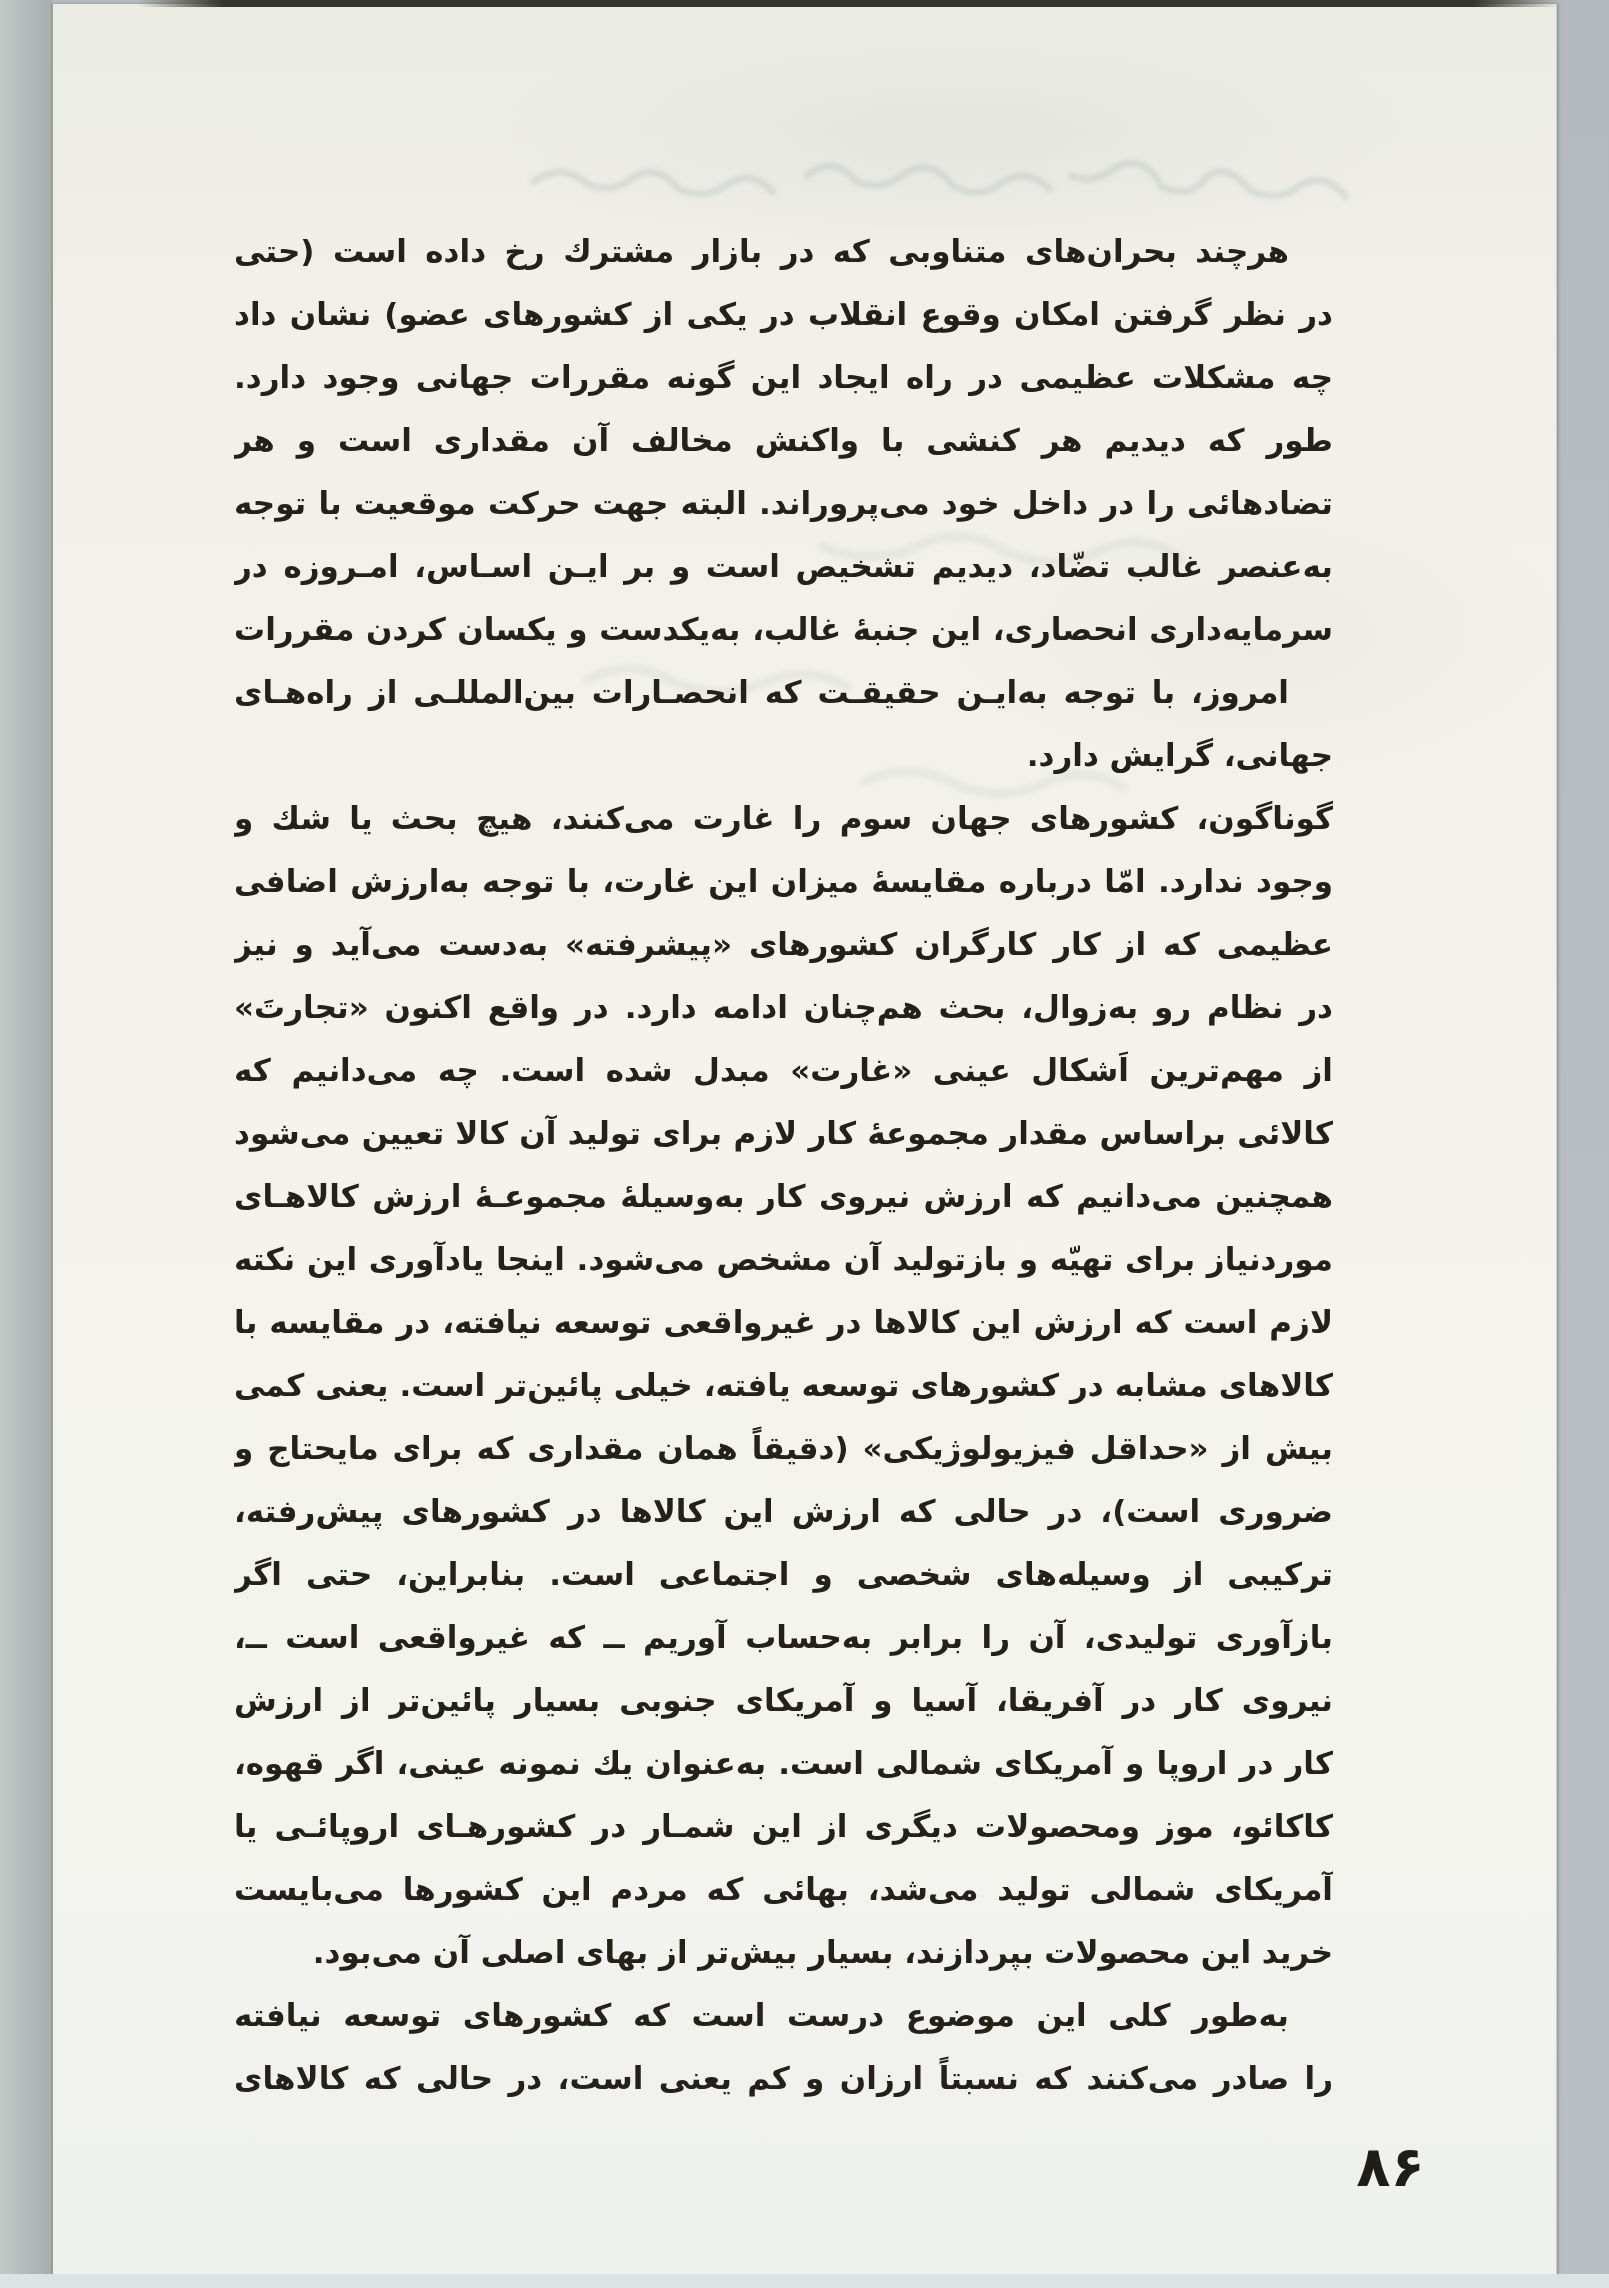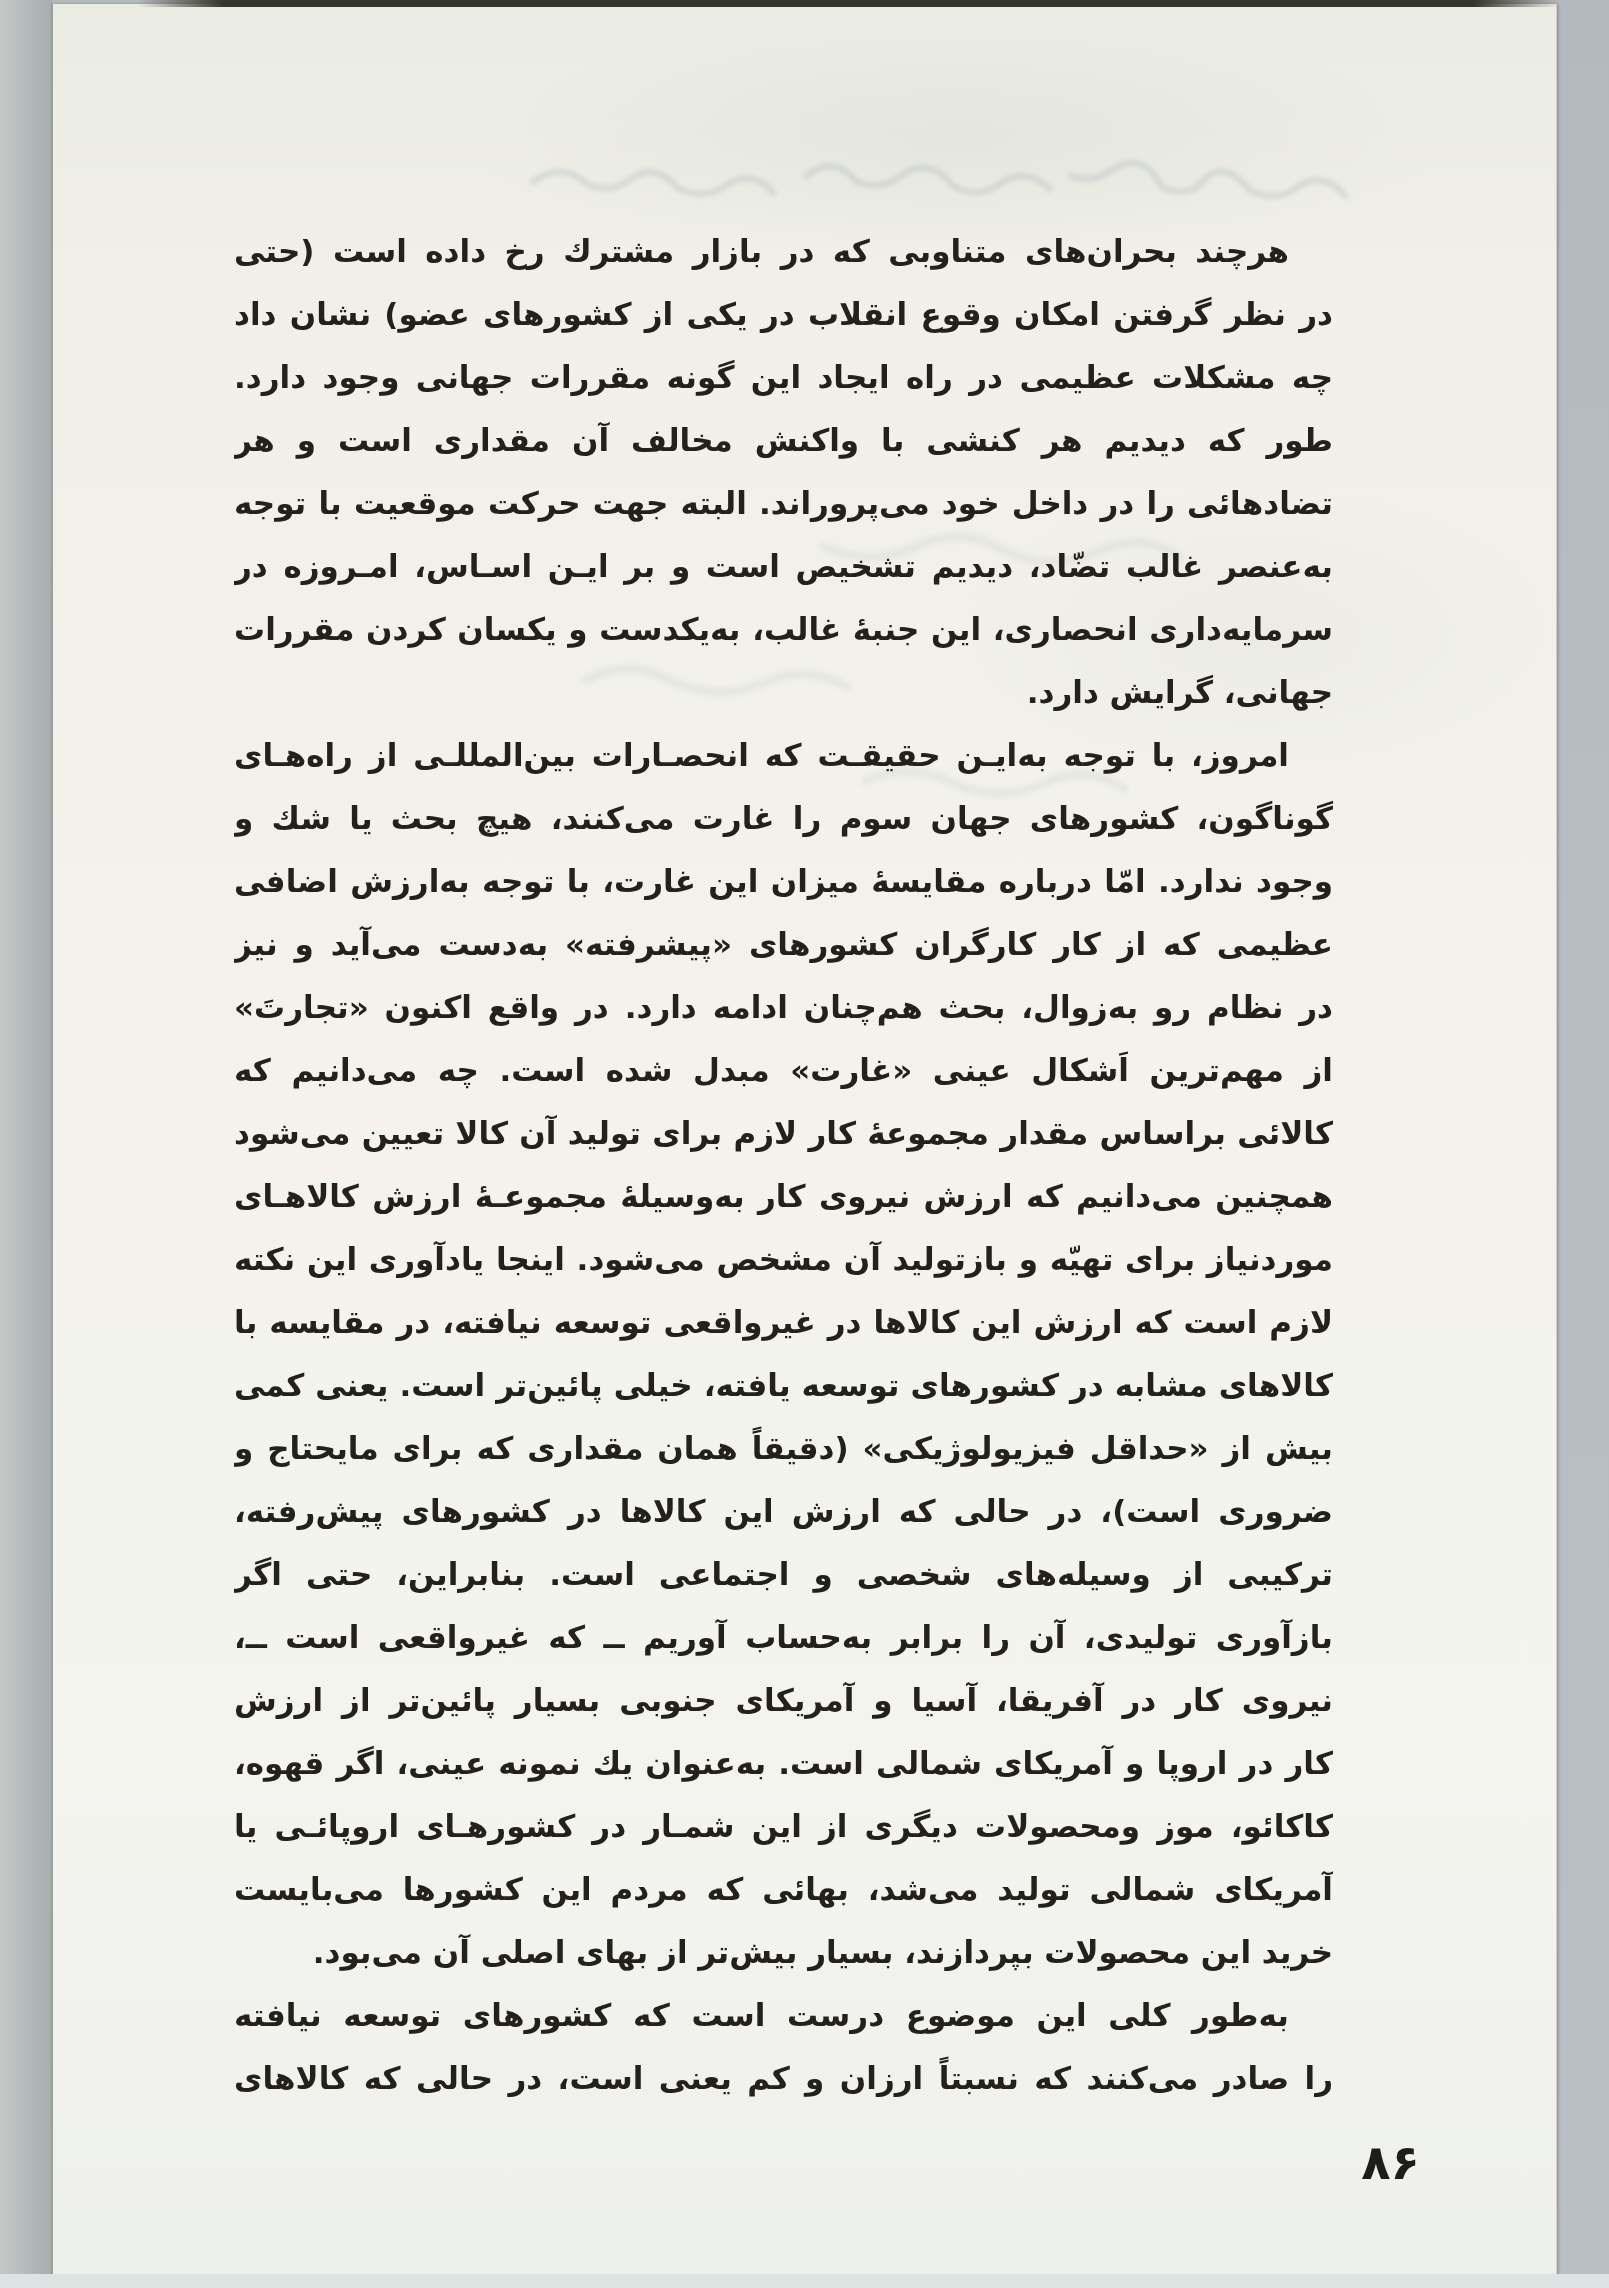--- a/index.html
+++ b/index.html
@@ -49,21 +49,21 @@
     text-rendering:optimizeLegibility;
   }
   .line{
     height:63px;line-height:63px;overflow:hidden;white-space:normal;
     text-align:justify;text-align-last:justify;
   }
   .line.indent{padding-right:44px;}
   .line.par-end{text-align-last:right;}
   .page-number{
     position:absolute;left:1349px;top:2134px;width:83px;
-    font-size:48px;font-weight:bold;color:#1f1d18;text-align:center;
+    font-size:56px;font-weight:bold;color:#1f1d18;text-align:center;
     direction:rtl;
   }
 </style>
 </head>
 <body>
 
 <div class="border-left"></div>
 <div class="border-right"></div>
 
 <div class="paper">
@@ -91,22 +91,22 @@
 <div class="top-edge"></div>
 
 <div class="text-block">
     <div class="line indent">هرچند بحران‌های متناوبی که در بازار مشترك رخ داده است (حتی بدون</div>
     <div class="line">در نظر گرفتن امکان وقوع انقلاب در یکی از کشورهای عضو) نشان داد که</div>
     <div class="line">چه مشکلات عظیمی در راه ایجاد این گونه مقررات جهانی وجود دارد. همان</div>
     <div class="line">طور که دیدیم هر کنشی با واکنش مخالف آن مقداری است و هر پیشرفتی</div>
     <div class="line">تضادهائی را در داخل خود می‌پروراند. البته جهت حرکت موقعیت با توجه</div>
     <div class="line">به‌عنصر غالب تضّاد، دیدیم تشخیص است و بر ایـن اسـاس، امـروزه در</div>
     <div class="line">سرمایه‌داری انحصاری، این جنبهٔ غالب، به‌یکدست و یکسان کردن مقررات</div>
+    <div class="line indent">امروز، با توجه به‌ایـن حقیقـت که انحصـارات بین‌المللـی از راه‌هـای</div>
     <div class="line par-end">جهانی، گرایش دارد.</div>
-    <div class="line indent">امروز، با توجه به‌ایـن حقیقـت که انحصـارات بین‌المللـی از راه‌هـای</div>
     <div class="line">گوناگون، کشورهای جهان سوم را غارت می‌کنند، هیچ بحث یا شك و تردیدی</div>
     <div class="line">وجود ندارد. امّا درباره مقایسهٔ میزان این غارت، با توجه به‌ارزش اضافی</div>
     <div class="line">عظیمی که از کار کارگران کشورهای «پیشرفته» به‌دست می‌آید و نیز تأثیر آن</div>
     <div class="line">در نظام رو به‌زوال، بحث هم‌چنان ادامه دارد. در واقع اکنون «تجارتَ» به‌یکی</div>
     <div class="line">از مهم‌ترین اَشکال عینی «غارت» مبدل شده است. چه می‌دانیم که ارزش هر</div>
     <div class="line">کالائی براساس مقدار مجموعهٔ کار لازم برای تولید آن کالا تعیین می‌شود و</div>
     <div class="line">همچنین می‌دانیم که ارزش نیروی کار به‌وسیلهٔ مجموعـهٔ ارزش کالاهـای</div>
     <div class="line">موردنیاز برای تهیّه و بازتولید آن مشخص می‌شود. اینجا یادآوری این نکته</div>
     <div class="line">لازم است که ارزش این کالاها در غیرواقعی توسعه نیافته، در مقایسه با</div>
     <div class="line">کالاهای مشابه در کشورهای توسعه یافته، خیلی پائین‌تر است. یعنی کمی</div>

